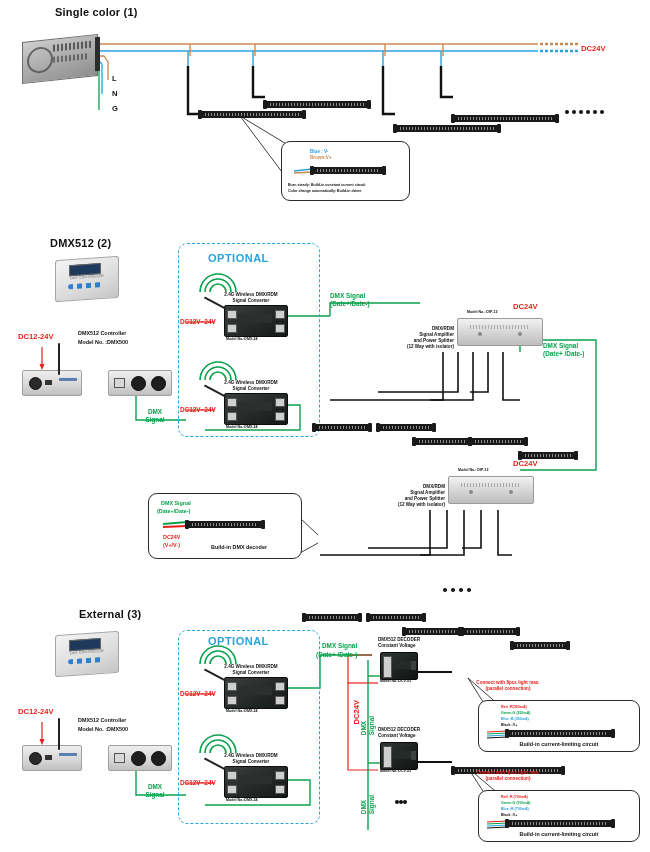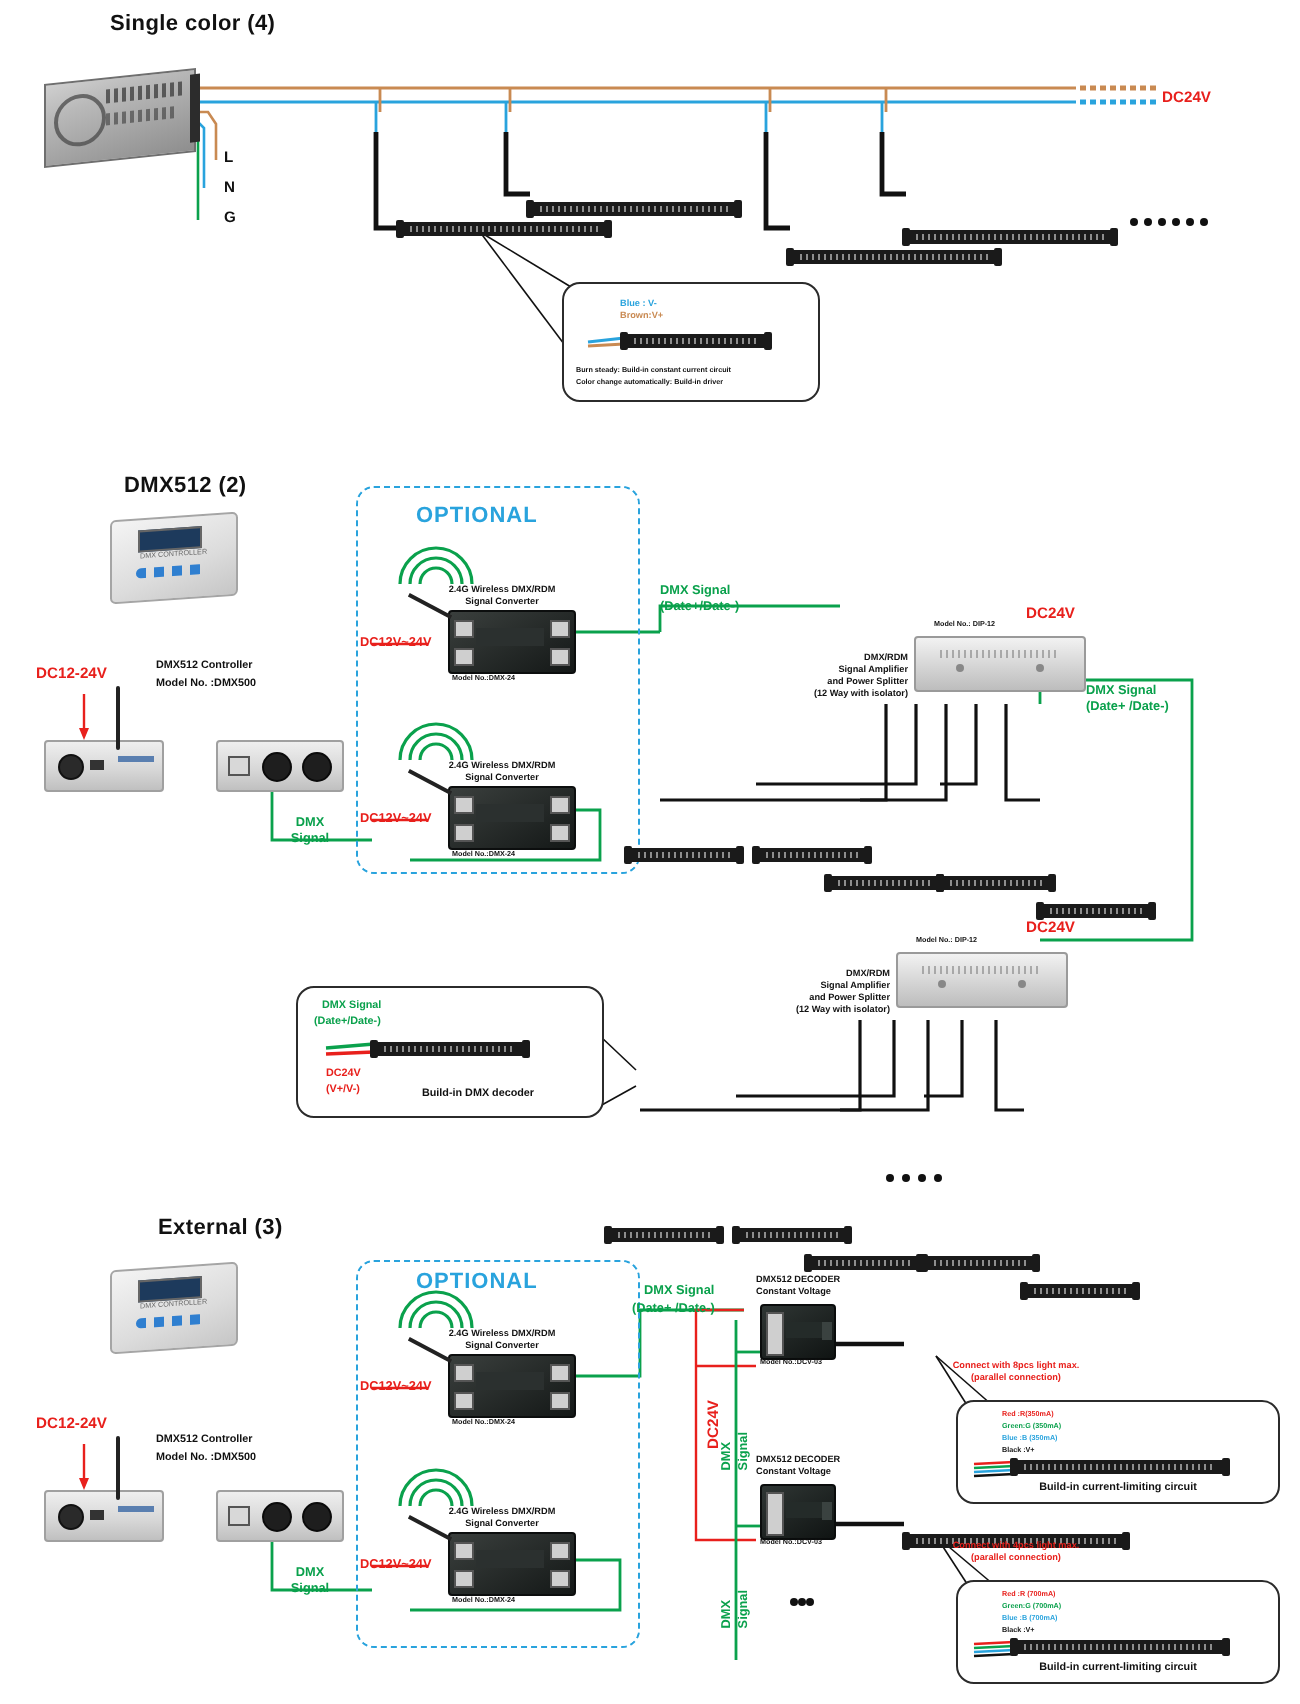--- a/index.html
+++ b/index.html
@@ -72,21 +72,21 @@
 
   
   .dec{width:36px;height:26px;background:linear-gradient(150deg,#2f3634,#101413);
     border:1px solid #0a0c0c;border-radius:2px;position:relative;}
   .dot{width:4px;height:4px;border-radius:50%;background:#111;display:inline-block;}
   svg{position:absolute;left:0;top:0;overflow:visible;}
 </style>
 </head>
 <body>
 
-<div class="abs sect-title" style="left:55px;top:6px;">Single color (4)</div>
+<div class="abs sect-title" style="left:55px;top:6px;">Single color (1)</div>
 
 <svg width="650" height="852" style="position:absolute;left:0;top:0;pointer-events:none;">
 
   <line x1="98" y1="44" x2="538" y2="44" stroke="#c98a52" stroke-width="1.4"></line>
 
   <line x1="98" y1="51" x2="538" y2="51" stroke="#29a3dd" stroke-width="1.4"></line>
 
   <line x1="540" y1="44" x2="578" y2="44" stroke="#c98a52" stroke-width="2.4" stroke-dasharray="3,2"></line>
   <line x1="540" y1="51" x2="578" y2="51" stroke="#29a3dd" stroke-width="2.4" stroke-dasharray="3,2"></line>
 
@@ -152,21 +152,21 @@
     <line x1="12" y1="29" x2="30" y2="27" stroke="#29a3dd" stroke-width="1.6"></line>
     <line x1="12" y1="31" x2="30" y2="30" stroke="#c98a52" stroke-width="1.6"></line>
   </svg>
   <div class="abs led" style="left:30px;top:25px;width:72px;">
       <div class="led-dots"></div>
     </div>
   <div class="abs tiny b blk" style="left:6px;top:41px;">Burn steady: Build-in constant current circuit</div>
   <div class="abs tiny b blk" style="left:6px;top:47px;">Color change automatically: Build-in driver</div>
 </div>
 
-<div class="abs sect-title" style="left:62px;top:237px;text-align:center;">DMX512 (2)</div>
+<div class="abs sect-title" style="left:50px;top:237px;text-align:center;">DMX512 (2)</div>
 
 <svg width="650" height="852" style="position:absolute;left:0;top:0;pointer-events:none;">
 
   <line x1="42" y1="347" x2="42" y2="367" stroke="#e8201c" stroke-width="1.2"></line>
   <polygon points="42,370 39.5,364 44.5,364" fill="#e8201c"></polygon>
 
   <path d="M136,380 L136,420 L186,420" stroke="#0aa14c" stroke-width="1.4" fill="none"></path>
 
   <path d="M286,316 L330,316" stroke="#0aa14c" stroke-width="1.4" fill="none"></path>
   <path d="M330,316 L330,303 L420,303" stroke="#0aa14c" stroke-width="1.4" fill="none"></path>

